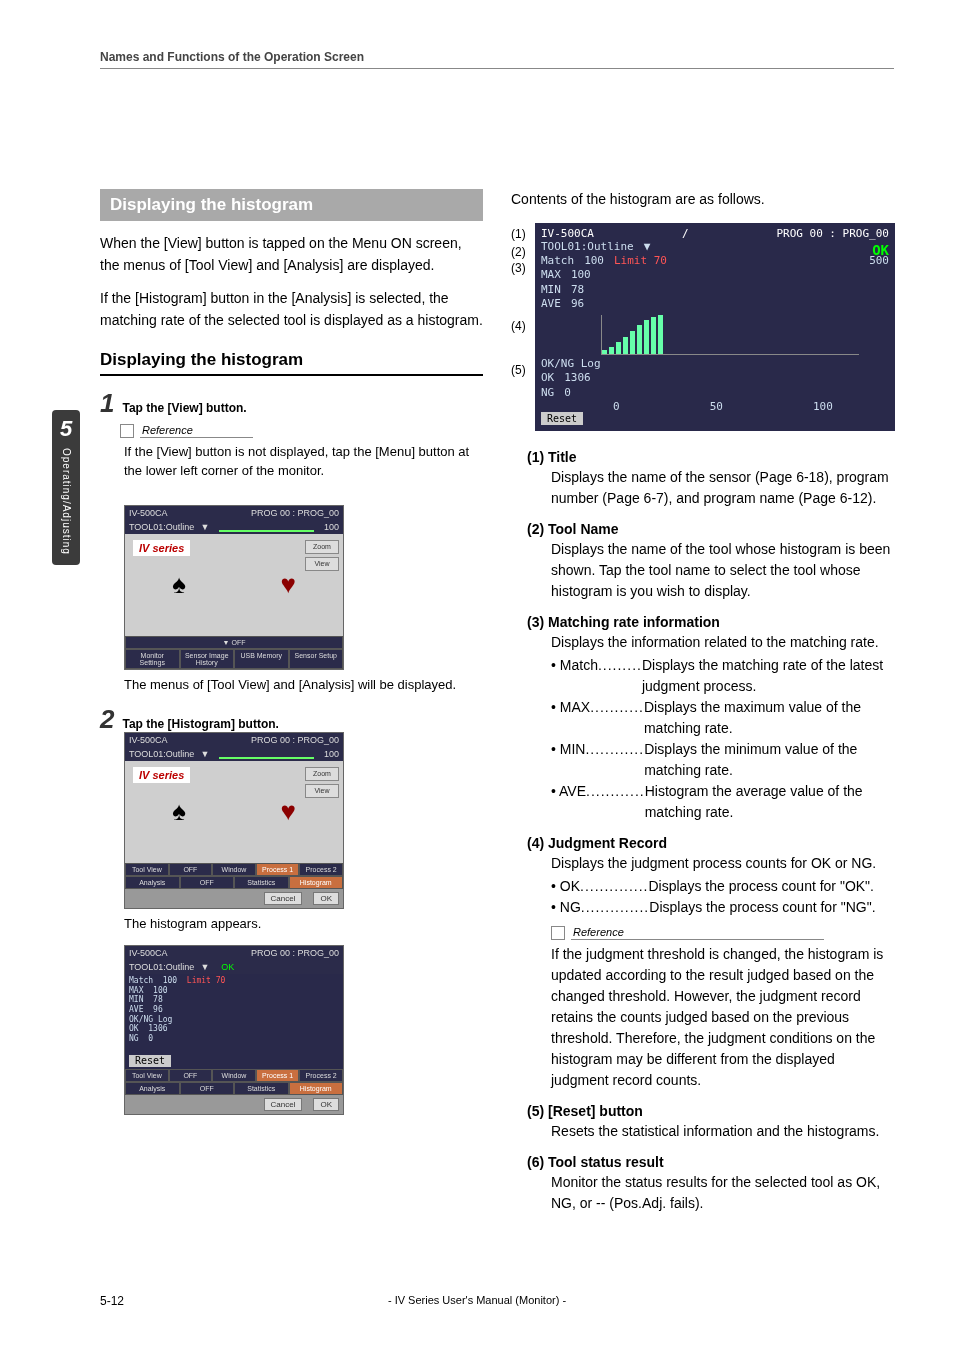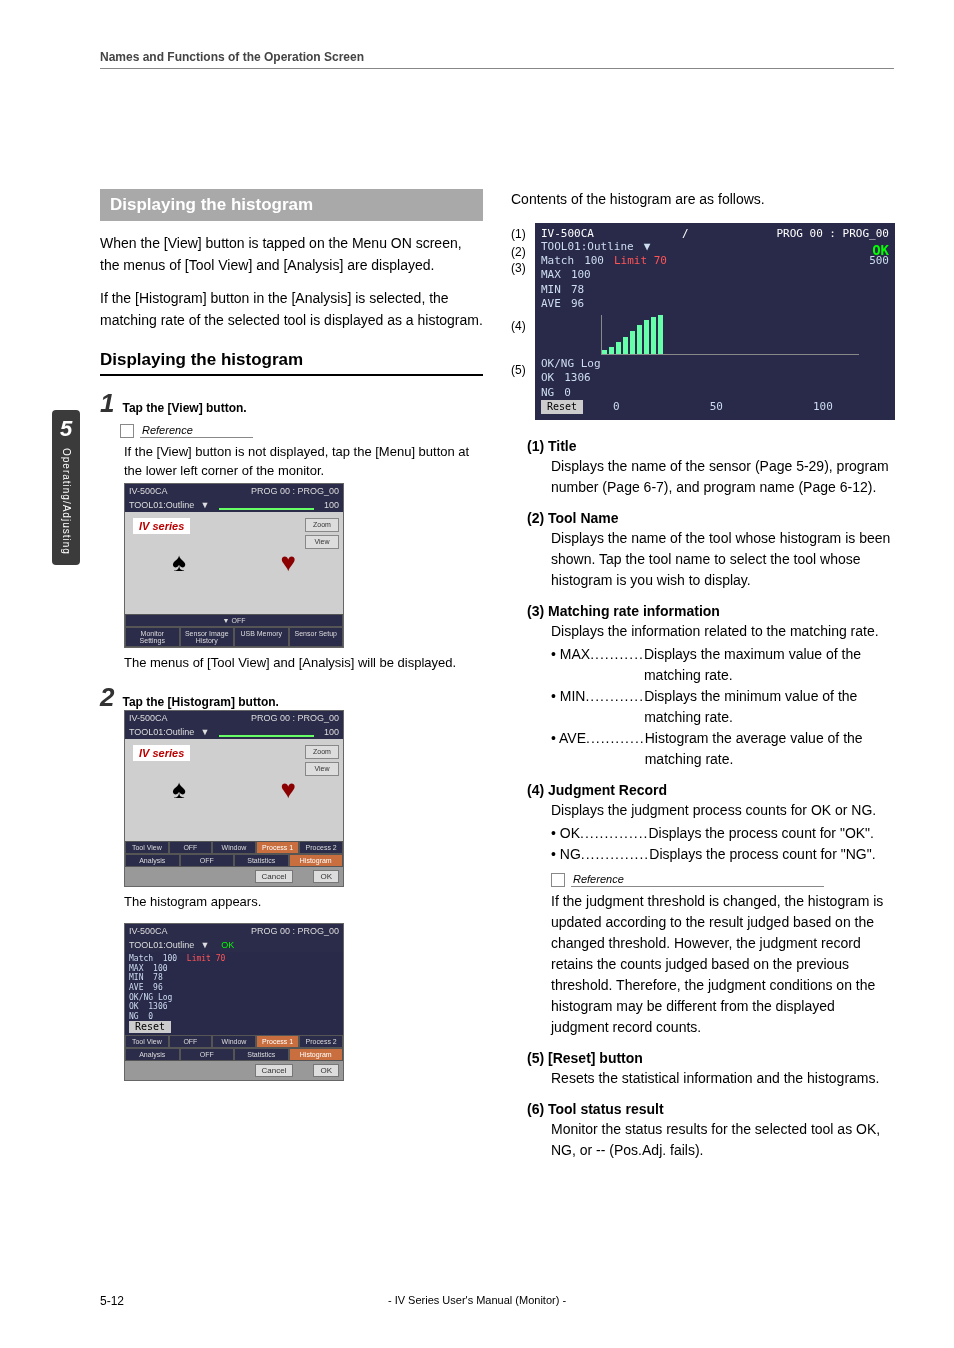--- a/index.html
+++ b/index.html
@@ -20,49 +20,49 @@
 
   .body-text { font-size: 14px; line-height: 1.55; margin-bottom: 12px; }
 
   .step { display: flex; align-items: baseline; gap: 8px; margin-top: 10px; }
   .step-num { font-size: 26px; font-weight: bold; font-style: italic; color: #333; line-height: 1; }
   .step-title { font-size: 12px; font-weight: bold; }
 
   .ref-box { display: flex; align-items: flex-end; margin: 8px 0 4px 20px; }
   .ref-sq { width: 14px; height: 14px; border: 1px solid #888; margin-right: 6px; }
   .ref-txt { font-size: 11px; font-style: italic; border-bottom: 1px solid #888; padding: 0 60px 1px 2px; }
-  .sub-indent { margin-left: 24px; font-size: 13px; line-height: 1.5; margin-bottom: 2px; }
+  .sub-indent { margin-left: 24px; font-size: 13px; line-height: 1.5; margin-bottom: 24px; }
   .caption { font-size: 13px; margin: 6px 0 12px 24px; line-height: 1.4; }
 
   
   .shot { width: 220px; border: 1px solid #666; margin-left: 24px; background: #e9e9e9; font-size: 9px; color: #ddd; }
   .shot .bar-top { background: #2b2b4a; padding: 2px 4px; display: flex; justify-content: space-between; }
   .shot .bar-tool { background: #2b2b4a; padding: 2px 4px; display: flex; gap: 6px; }
   .shot .mid { background: #cfcfcf; height: 102px; display: flex; align-items: center; justify-content: space-around; position: relative; }
   .spade { color: #000; font-size: 26px; }
   .heart { color: #8b0000; font-size: 26px; }
   .shot .side-btns { position: absolute; right: 4px; top: 6px; display: flex; flex-direction: column; gap: 3px; }
   .side-btn { width: 34px; height: 14px; background: #ddd; border: 1px solid #888; color: #333; font-size: 7px; display: flex; align-items: center; justify-content: center; }
   .shot .brand { position: absolute; left: 8px; top: 6px; background: #fff; padding: 2px 6px; font-style: italic; font-weight: bold; color: #b00; font-size: 11px; }
   .shot .bottom-row { background: #2b2b4a; display: flex; }
   .shot .bottom-row .cell { flex: 1; border: 1px solid #555; padding: 2px; text-align: center; font-size: 7px; }
   .shot .bottom-row .cell.hl { background: #c96f3f; color: #fff; }
-  .shot .bottom-under { display:flex; justify-content:flex-end; gap:20px; padding:3px 4px; background:#999; }
+  .shot .bottom-under { display:flex; justify-content:flex-end; gap:11px; padding:3px 4px; background:#999; }
   .mini-btn { background:#ddd;border:1px solid #777;padding:1px 6px;font-size:8px;color:#333; }
 
   
   .diag-wrap { position: relative; margin: 8px 0 18px 0; }
   .diag { width: 360px; background: #29294a; color: #cde; font-family: monospace; font-size: 11px; padding: 4px 6px 6px 6px; margin-left: 24px; position: relative; }
   .diag-row { display: flex; gap: 10px; line-height: 1.3; }
   .diag .title-row { color: #fff; display: flex; justify-content: space-between; }
   .limit { color: #f55; }
   .ok-green { color: #0f0; font-weight: bold; font-size: 14px; position: absolute; right: 6px; top: 18px; }
   .hist-bars { height: 40px; display: flex; align-items: flex-end; gap: 2px; margin: 4px 30px 2px 60px; border-left: 1px solid #888; border-bottom: 1px solid #888; }
   .hb { width: 5px; background: #6fa; }
-  .reset-btn { display: inline-block; background: #ccc; color: #000; padding: 0 6px; margin-top: 0; font-size: 10px; }
+  .reset-btn { display: inline-block; background: #ccc; color: #000; padding: 0 6px; margin-top: 12px; font-size: 10px; }
   .callout { position: absolute; font-size: 12px; color: #000; }
 
   .item-list { margin-left: 16px; font-size: 14px; }
   .item-list .it { margin-bottom: 12px; }
   .it-head { font-weight: bold; }
   .it-body { margin-left: 24px; line-height: 1.5; margin-top: 2px; }
   .dot-line { display: flex; }
   .dot-line .k { white-space: nowrap; }
   .dot-line .dots { flex: 0 0 auto; letter-spacing: 1px; }
   .dot-line .v { flex: 1; }
@@ -288,30 +288,35 @@
             <span style="margin-left:20px">0</span>
             <span style="margin-left:80px">50</span>
             <span style="margin-left:80px">100</span>
           </div>
         </div>
       </div>
 
       <div class="item-list">
         <div class="it">
           <div class="it-head">(1) Title</div>
-          <div class="it-body">Displays the name of the sensor (Page 5-29), program number (Page 6-7), and program name (Page 6-12).</div>
+          <div class="it-body">Displays the name of the sensor (Page 6-18), program number (Page 6-7), and program name (Page 6-12).</div>
         </div>
         <div class="it">
           <div class="it-head">(2) Tool Name</div>
           <div class="it-body">Displays the name of the tool whose histogram is been shown. Tap the tool name to select the tool whose histogram is you wish to display.</div>
         </div>
         <div class="it">
           <div class="it-head">(3) Matching rate information</div>
           <div class="it-body">Displays the information related to the matching rate.</div>
           <div class="it-body">
+            <div class="dot-line">
+                <span class="k">• Match</span>
+                <span class="dots"> .........</span>
+                <span class="v">Displays the matching rate of the latest judgment process.</span>
+              </div>
             <div class="dot-line">
                 <span class="k">• MAX</span>
                 <span class="dots"> ...........</span>
                 <span class="v">Displays the maximum value of the matching rate.</span>
               </div>
             <div class="dot-line">
                 <span class="k">• MIN</span>
                 <span class="dots"> ............</span>
                 <span class="v">Displays the minimum value of the matching rate.</span>
               </div>

